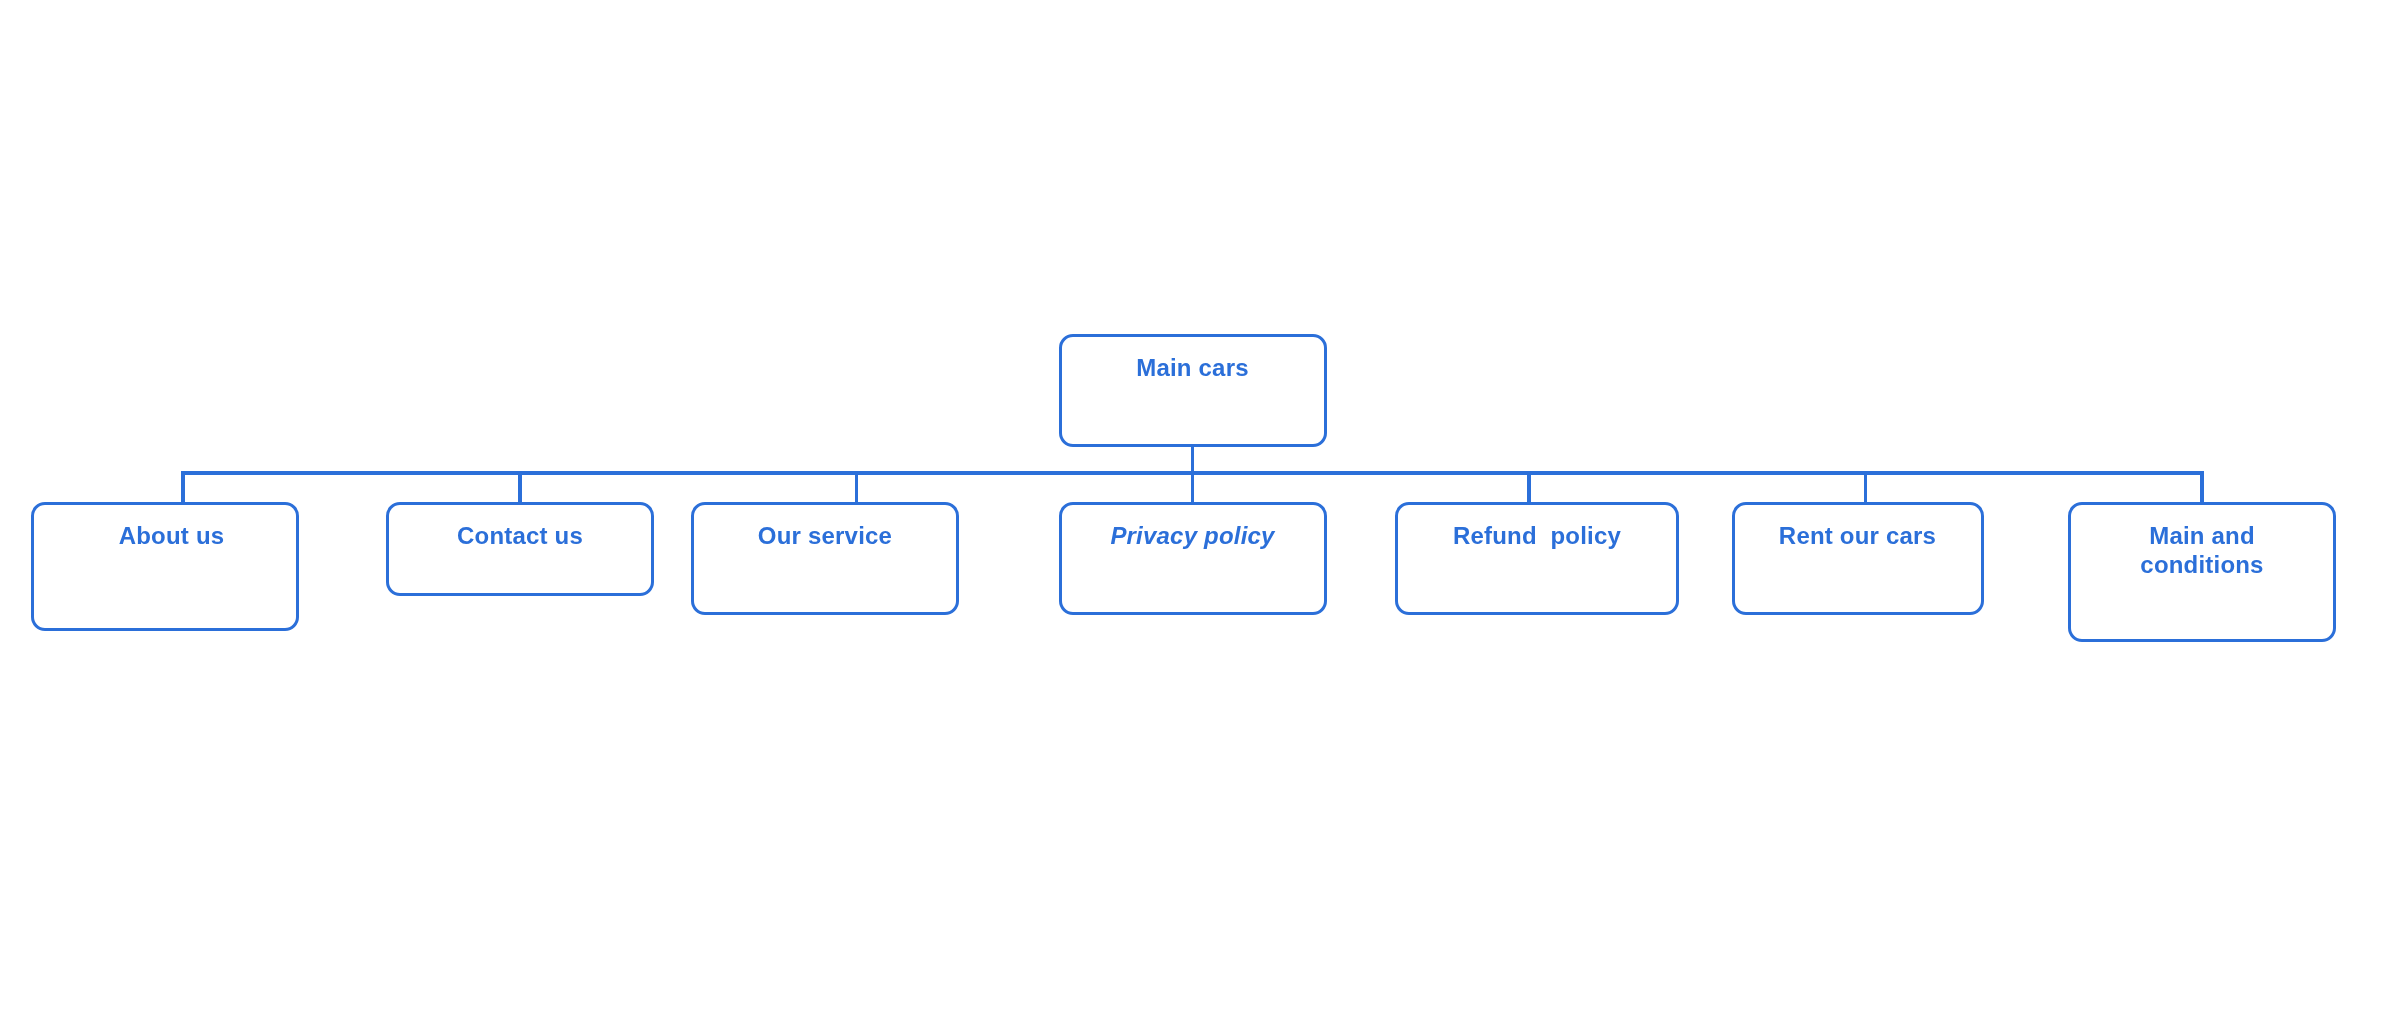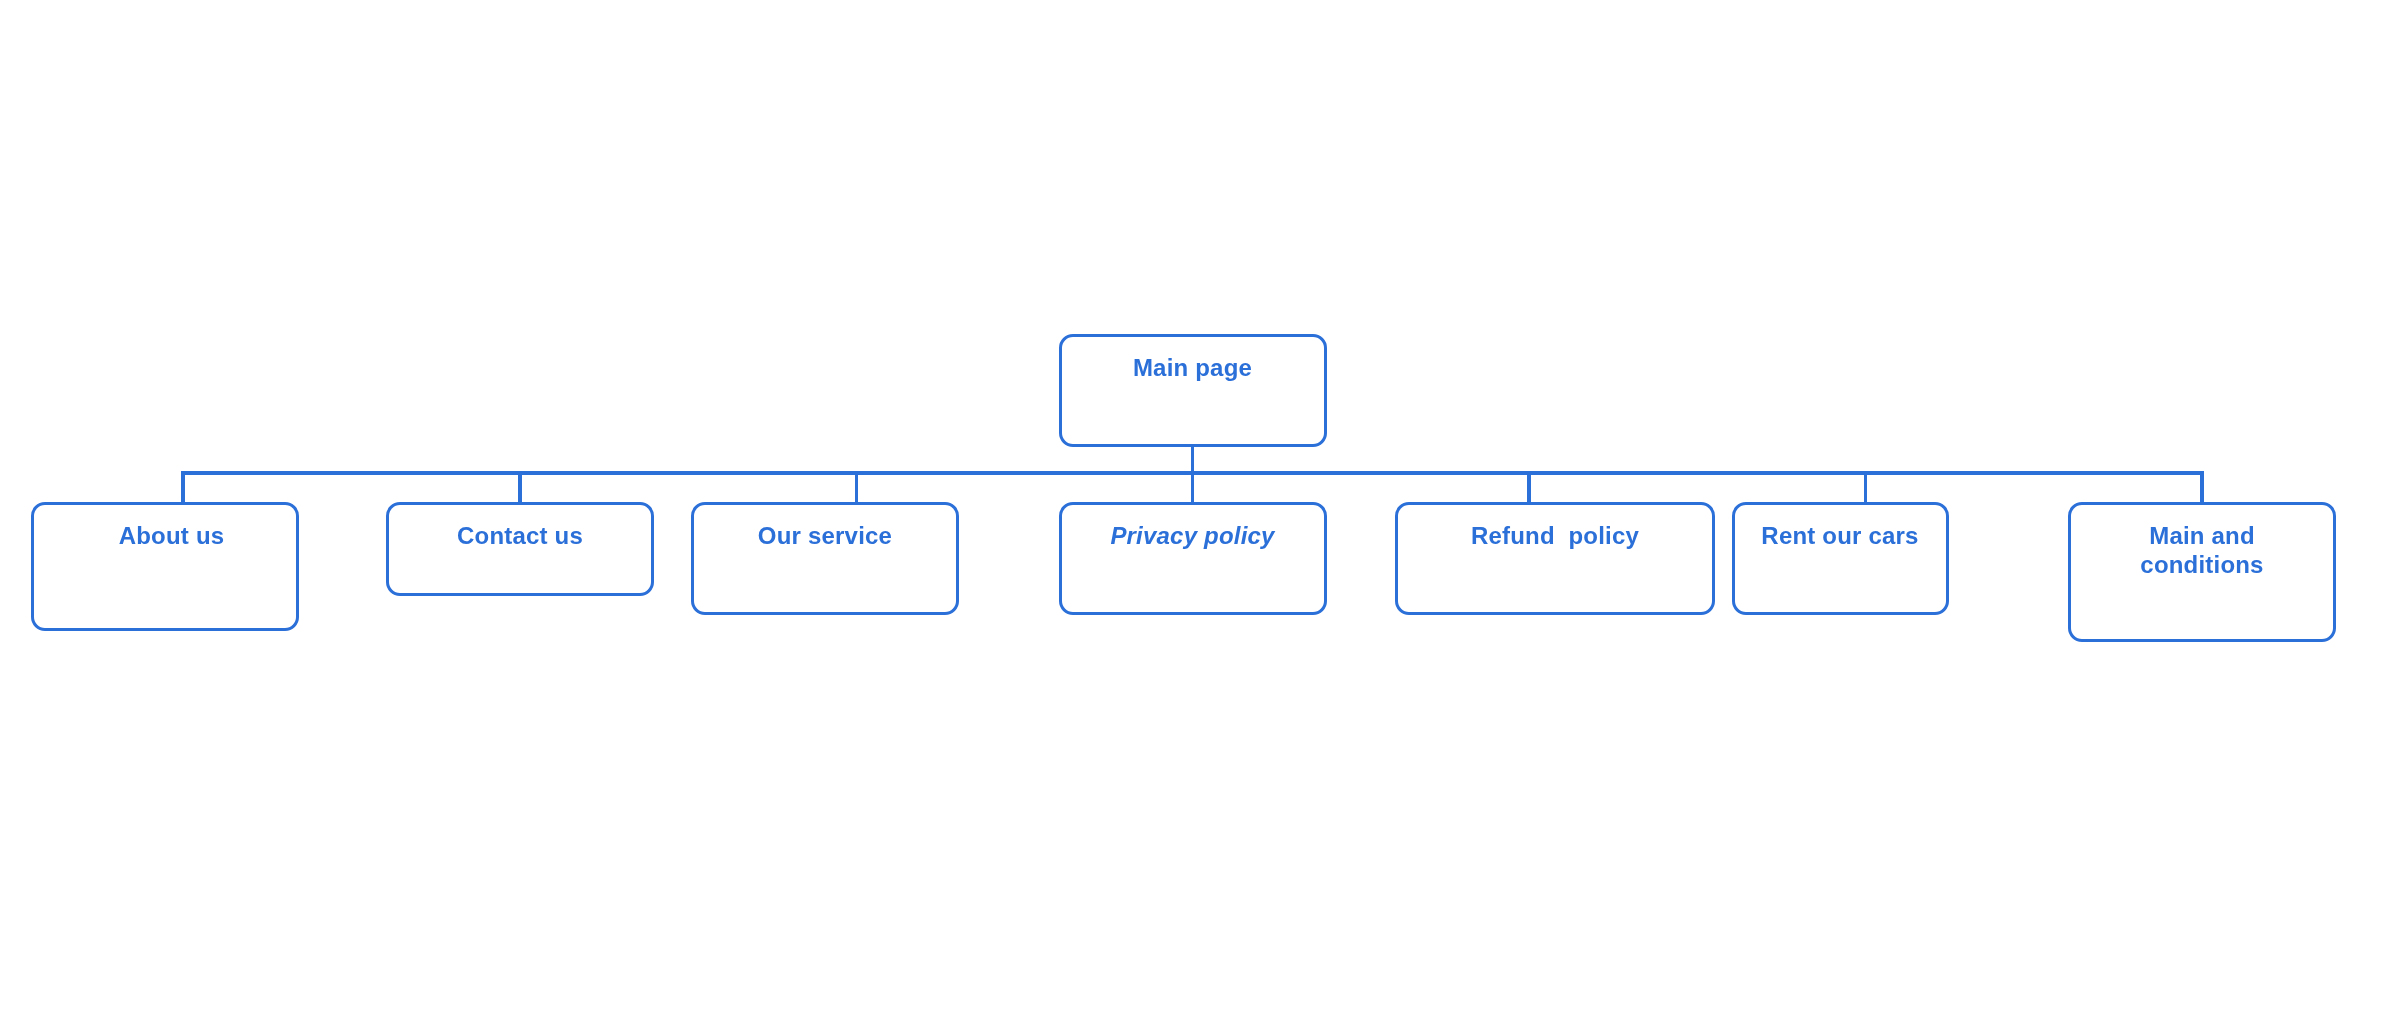--- a/index.html
+++ b/index.html
@@ -56,23 +56,23 @@
       <div class="connector" style="left: 181.25px; top: 471.25px; width: 2022.5px; height: 3.5px;"></div>
       <div class="connector" style="left: 181.25px; top: 471.25px; width: 3.5px; height: 30.75px;"></div>
       <div class="connector" style="left: 518.25px; top: 471.25px; width: 3.5px; height: 30.75px;"></div>
       <div class="connector" style="left: 854.75px; top: 471.25px; width: 3.5px; height: 30.75px;"></div>
       <div class="connector" style="left: 1190.75px; top: 471.25px; width: 3.5px; height: 30.75px;"></div>
       <div class="connector" style="left: 1527.25px; top: 471.25px; width: 3.5px; height: 30.75px;"></div>
       <div class="connector" style="left: 1863.75px; top: 471.25px; width: 3.5px; height: 30.75px;"></div>
       <div class="connector" style="left: 2200.25px; top: 471.25px; width: 3.5px; height: 30.75px;"></div>
     </div>
   <div id="nodes">
-      <div class="node" style="left: 1058.5px; top: 334px; width: 268px; height: 113px;"><span class="node-label">Main page</span></div>
+      <div class="node" style="left: 1058.5px; top: 334px; width: 268px; height: 113px;"><span class="node-label">Main cars</span></div>
       <div class="node" style="left: 31px; top: 502px; width: 268px; height: 129px; padding-left: 13px;"><span class="node-label">About us</span></div>
       <div class="node" style="left: 386px; top: 502px; width: 268px; height: 94px;"><span class="node-label">Contact us</span></div>
       <div class="node" style="left: 691px; top: 502px; width: 268px; height: 113px;"><span class="node-label">Our service</span></div>
       <div class="node" style="left: 1058.5px; top: 502px; width: 268px; height: 113px; font-style: italic;"><span class="node-label">Privacy policy</span></div>
-      <div class="node" style="left: 1395px; top: 502px; width: 320px; height: 113px;"><span class="node-label">Refund  policy</span></div>
-      <div class="node" style="left: 1731.5px; top: 502px; width: 217px; height: 113px;"><span class="node-label">Rent our cars</span></div>
+      <div class="node" style="left: 1395px; top: 502px; width: 284px; height: 113px;"><span class="node-label">Refund  policy</span></div>
+      <div class="node" style="left: 1731.5px; top: 502px; width: 252px; height: 113px;"><span class="node-label">Rent our cars</span></div>
       <div class="node" style="left: 2068px; top: 502px; width: 268px; height: 140px;"><span class="node-label">Main and
 conditions</span></div>
     </div>
 </div>
 
 </body></html>

